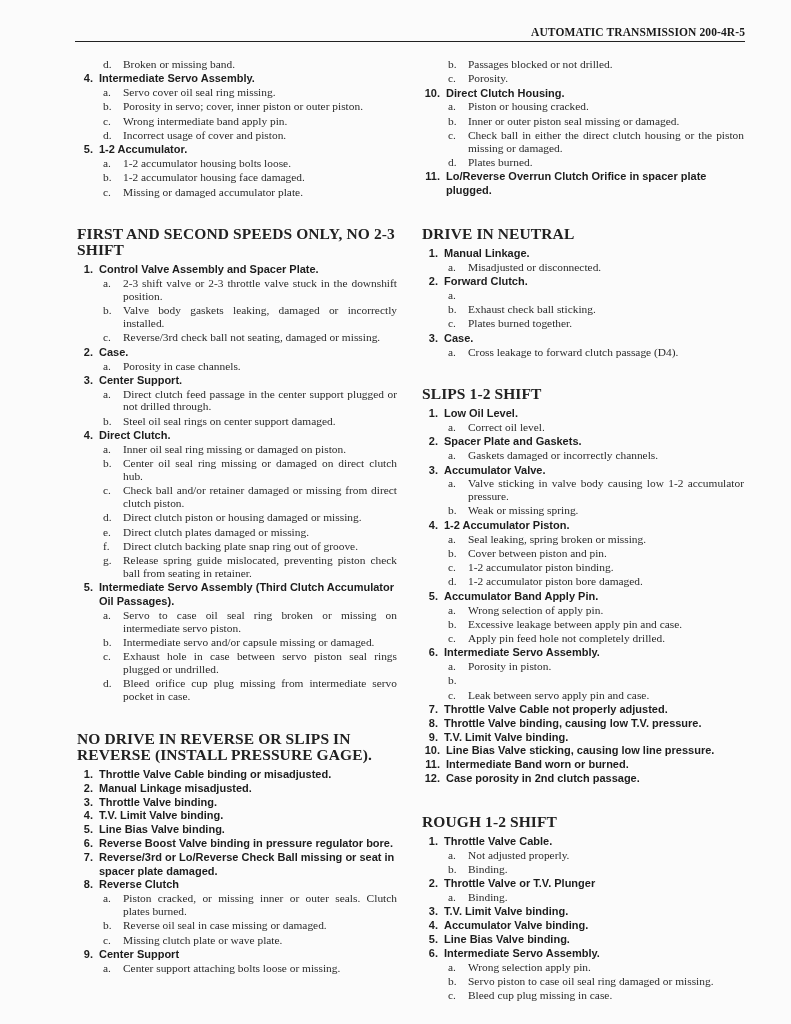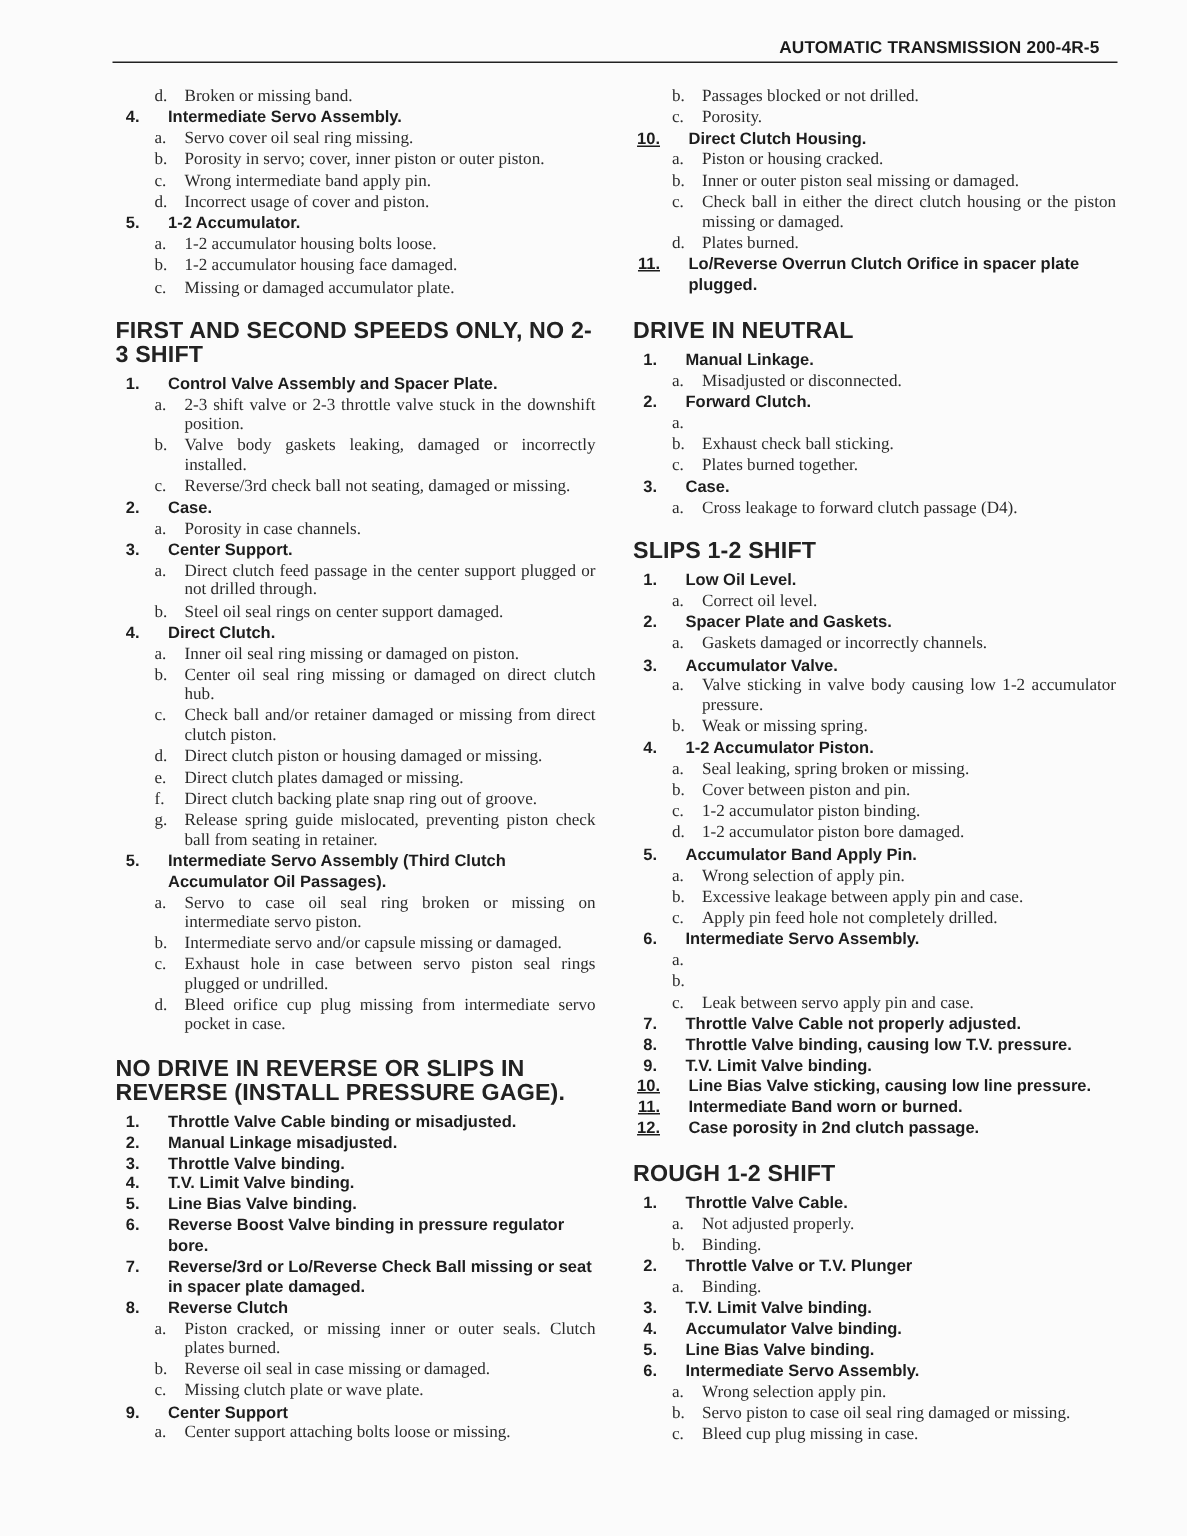--- a/index.html
+++ b/index.html
@@ -3,40 +3,40 @@
 <meta charset="utf-8">
 <style>
   * { margin: 0; padding: 0; box-sizing: border-box; }
   html, body { width: 791px; height: 1024px; background: #fbfbfb; overflow: hidden; }
   body { position: relative; color: #1f1f1f; }
   .header {
     position: absolute; left: 75px; top: 24px; width: 670px;
     border-bottom: 1.5px solid #222; height: 18px;
   }
   .header-title {
-    position: absolute; right: 12px; top: 2px;
-    font-family: Liberation Sans, sans-serif; font-weight: bold;
+    position: absolute; right: 0; top: 2px;
+    font-family: Liberation Serif, serif; font-weight: bold;
     font-size: 11.5px; letter-spacing: 0.1px; color: #1a1a1a;
   }
   .col { position: absolute; top: 58px; }
   .col-left { left: 77px; width: 320px; }
   .col-right { left: 422px; width: 322px; }
 
   .section-title {
-    font-family: Liberation Sans, sans-serif; font-weight: bold;
+    font-family: Liberation Serif, serif; font-weight: bold;
     font-size: 15.5px; line-height: 16px; color: #222;
-    margin-top: 15px; margin-bottom: 5px; letter-spacing: 0.1px;
+    margin-top: 28px; margin-bottom: 5px; letter-spacing: 0.1px;
   }
   .item {
     display: flex; font-family: "Liberation Sans", sans-serif; font-weight: bold;
     font-size: 11px; line-height: 13.8px; color: #1d1d1d;
   }
   .item .num { width: 22px; flex: none; text-align: right; padding-right: 6px; }
-  .item .num.wide { width: 24px; text-decoration: underline; }
-  .item .txt { flex: 1; margin-left: 13px; }
+  .item .num.wide { width: 24px; }
+  .item .txt { flex: 1; }
 
   .sub {
     display: flex; font-family: "Liberation Serif", serif;
     font-size: 11.4px; line-height: 12.8px; color: #2a2a2a;
     padding-left: 26px; margin-bottom: 1.5px; text-align: justify;
   }
   .sub .let { width: 20px; flex: none; }
   .sub .txt { flex: 1; text-align: justify; }
 </style>
 </head>
@@ -370,20 +370,21 @@
       <div class="sub">
         <span class="let">c.</span>
         <span class="txt">Apply pin feed hole not completely drilled.</span>
       </div>
       <div class="item">
         <span class="num">6.</span>
         <span class="txt">Intermediate Servo Assembly.</span>
       </div>
       <div class="sub">
         <span class="let">a.</span>
+        <span class="txt">Porosity in piston.</span>
       </div>
       <div class="sub">
         <span class="let">b.</span>
       </div>
       <div class="sub">
         <span class="let">c.</span>
         <span class="txt">Leak between servo apply pin and case.</span>
       </div>
       <div class="item">
         <span class="num">7.</span>

